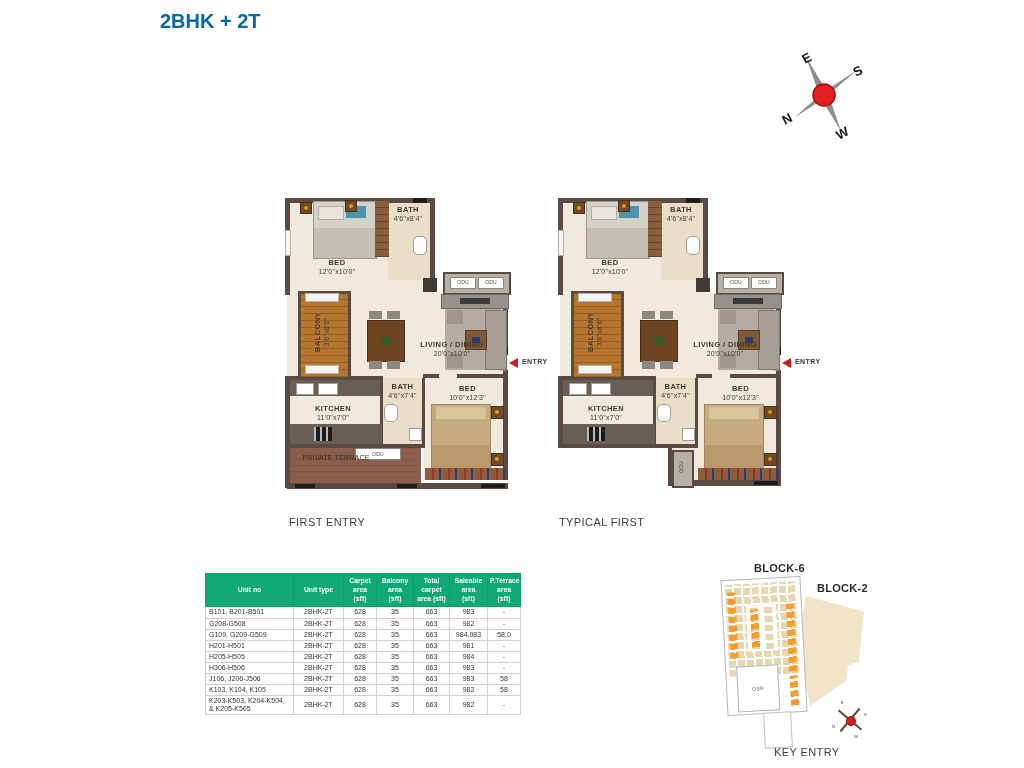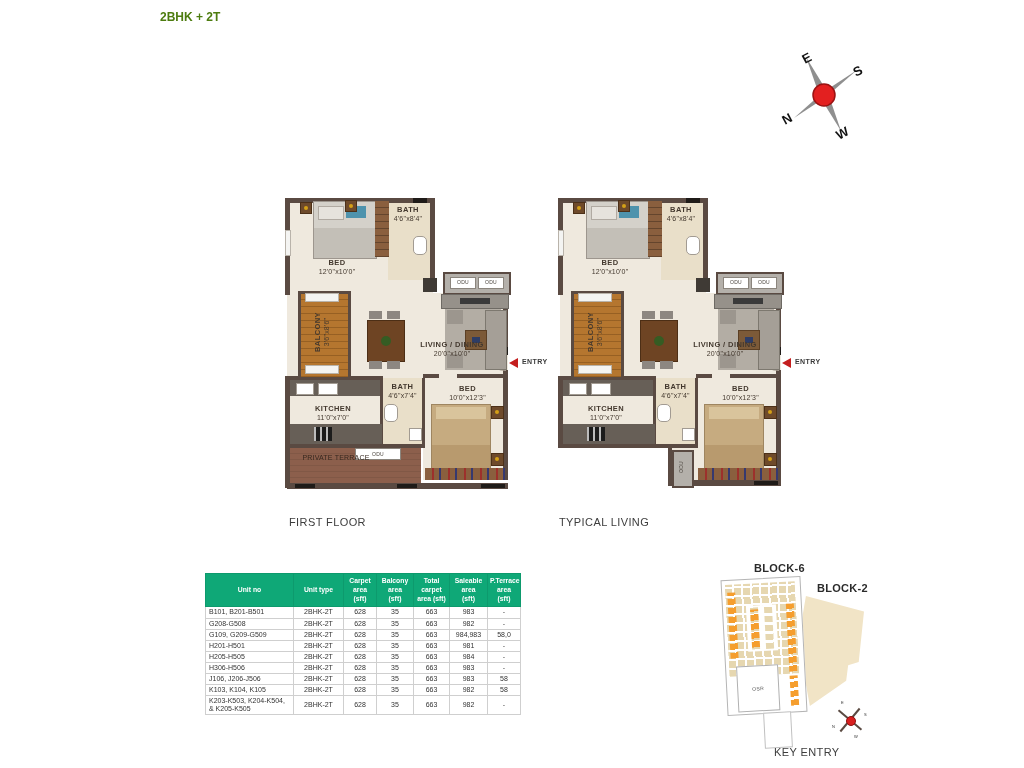--- a/index.html
+++ b/index.html
@@ -53,21 +53,21 @@
   .kp-compass{position:absolute;left:120px;top:142px;width:36px;height:36px;}
   .kp-bar{position:absolute;left:3px;top:17px;width:30px;height:2px;background:#5a4a42;}
   .kp-dot{position:absolute;left:14px;top:14px;width:8px;height:8px;background:#d81f1f;border:1px solid #8e1010;border-radius:50%;}
   .kp-letter{position:absolute;font-size:4px;color:#333;}
 </style>
 </head>
 <body>
 
 <div id="page">
 
-  <div class="abs" style="left:160px;top:10px;font-size:12px;font-weight:bold;color:#4d7c0f;">2BHK + 2T</div>
+  <div class="abs" style="left:160px;top:10px;font-size:20px;font-weight:bold;color:#0369a1;">2BHK + 2T</div>
 
   <div class="abs" style="left:772px;top:48px;width:112px;height:96px;">
     <svg width="112" height="96" viewBox="0 0 112 96">
       <polygon points="34,9 56,45 48,49" fill="#8f8f8f"></polygon>
       <polygon points="85,22 54,49 50,45" fill="#8f8f8f"></polygon>
       <polygon points="22,70 54,49 50,45" fill="#8f8f8f"></polygon>
       <polygon points="69,83 56,45 48,49" fill="#8f8f8f"></polygon>
       <circle cx="52" cy="47" r="11" fill="#e32020" stroke="#9b1212" stroke-width="1.5"></circle>
       <text x="33" y="16" font-size="13" font-weight="bold" fill="#111" transform="rotate(-28 33 16)">E</text>
       <text x="84" y="29" font-size="13" font-weight="bold" fill="#111" transform="rotate(-28 84 29)">S</text>
@@ -332,22 +332,22 @@
     </div>
     <div class="lbl" style="left:145px;top:186px;width:75px;">
       <b>BED</b><br>
       <span>10'0"x12'3"</span>
     </div>
 
     <div class="entry-arrow" style="left:224px;top:160px;"></div>
     <div class="entry-lbl" style="left:237px;top:160px;">ENTRY</div>
   </div>
 
-  <div class="caption" style="left:289px;top:516px;">FIRST FLOOR</div>
-  <div class="caption" style="left:559px;top:516px;">TYPICAL LIVING</div>
+  <div class="caption" style="left:289px;top:516px;">FIRST ENTRY</div>
+  <div class="caption" style="left:559px;top:516px;">TYPICAL FIRST</div>
 
   <table id="unit-table">
     <colgroup>
       <col style="width:88px">
         <col style="width:50px">
         <col style="width:33px">
         <col style="width:37px">
         <col style="width:36px">
         <col style="width:38px">
         <col style="width:33px">

